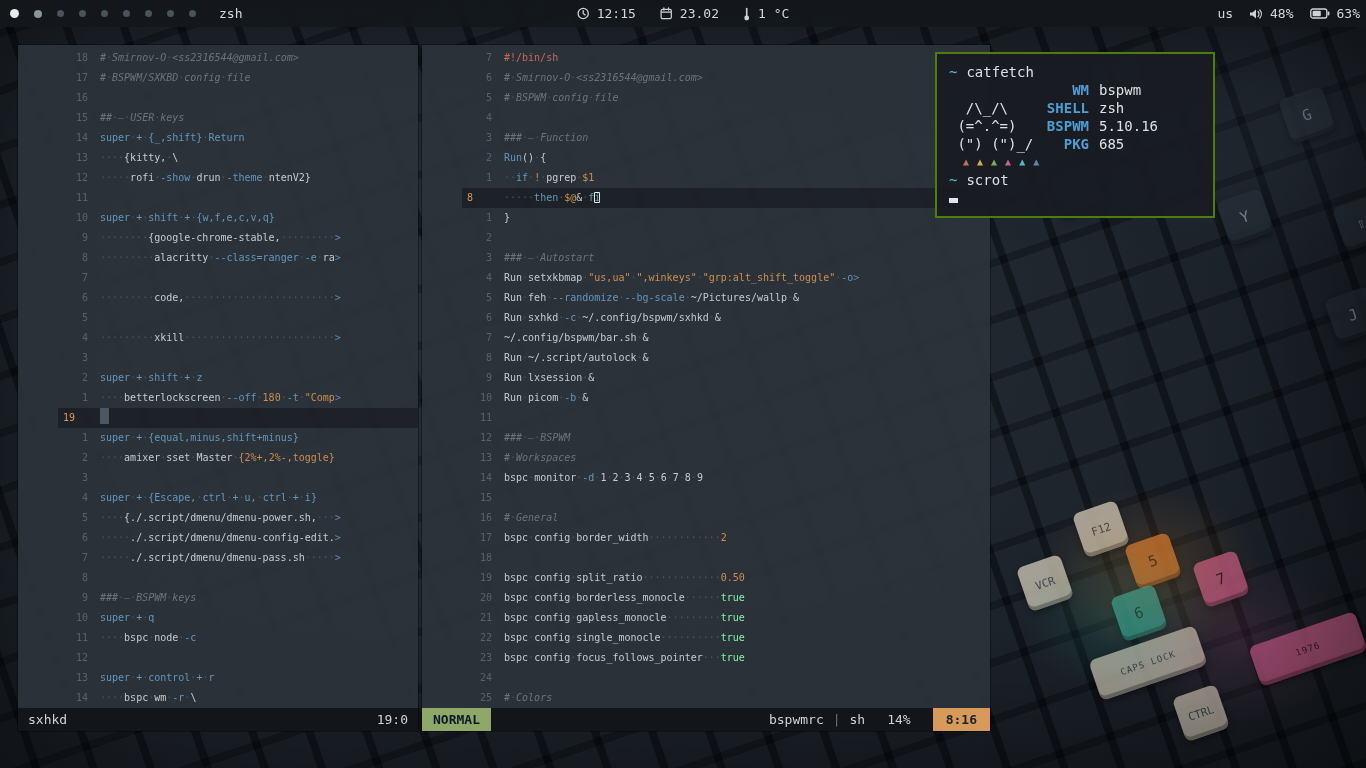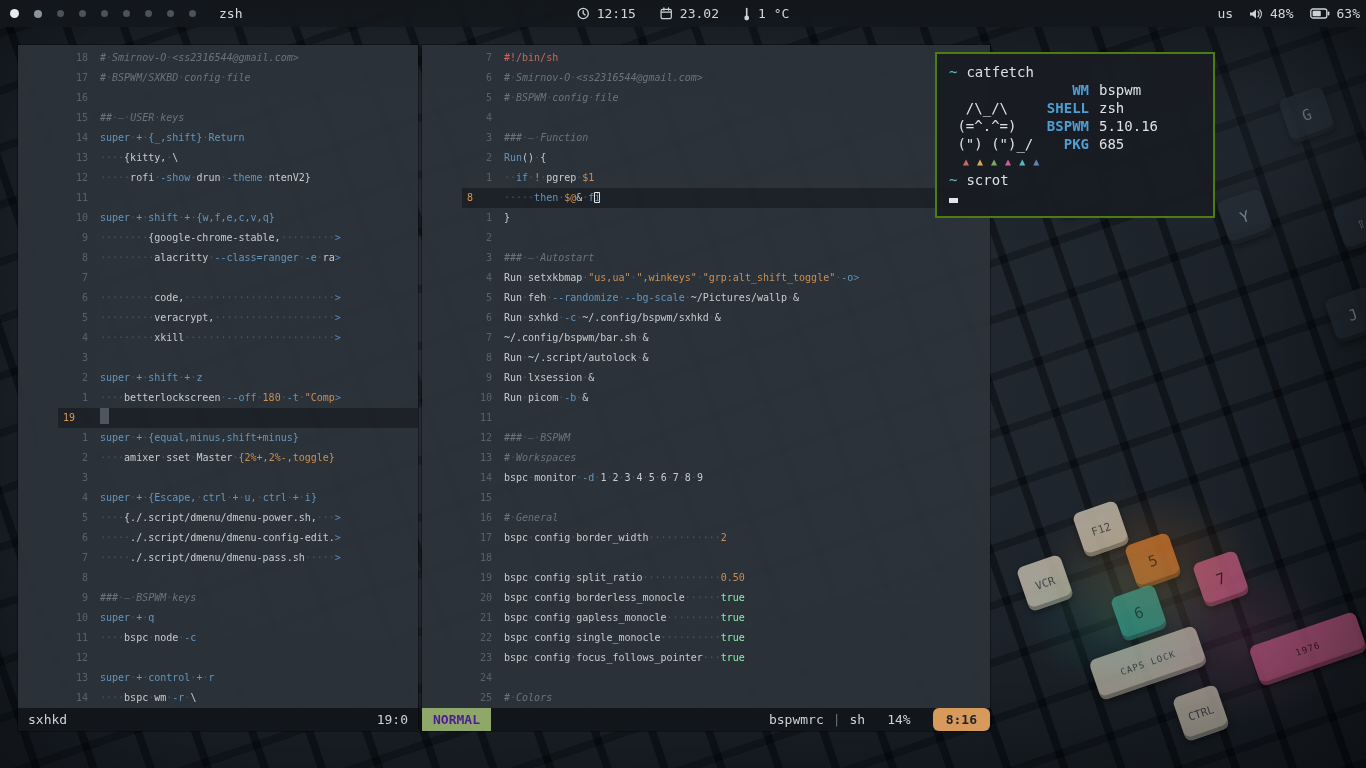--- a/index.html
+++ b/index.html
@@ -57,25 +57,25 @@
   .sg-o{color:#c98f52}
   .sg-r{color:#c5695c}
   .sg-b{color:#86efac;font-weight:normal}
   .sg-e{color:#5f87af}
   .dt{color:#4e565e;font-style:normal}
   .cur-dim{display:inline-block;width:9px;height:16px;margin-bottom:-3px;background:#4d565f;}
   .cur-hollow{box-shadow:inset 0 0 0 1px #e2e6e9;border-radius:1px;}
   .statusline{position:absolute;bottom:0;left:0;right:0;height:23px;background:rgba(18,22,26,.97);
     display:flex;align-items:center;font-size:13px;color:#ced2d6;}
   #term-left .statusline{justify-content:space-between;padding:0 10px;}
-  .mode-badge{background:#8fa869;color:#4c1d95;font-weight:bold;padding:0 11px;height:23px;display:flex;align-items:center;}
+  .mode-badge{background:#8fa869;color:#0f172a;font-weight:bold;padding:0 11px;height:23px;display:flex;align-items:center;}
   .sl-file{margin-left:auto;display:flex;gap:9px;}
   .sep{color:#6b7278;}
   .sl-pct{margin:0 22px;}
-  .pos-badge{background:#d79a5b;color:#1d2327;font-weight:bold;padding:0 13px;height:23px;display:flex;align-items:center;border-radius:6px;}
+  .pos-badge{background:#d79a5b;color:#1d2327;font-weight:bold;padding:0 13px;height:23px;display:flex;align-items:center;}
   
   .floatwin{position:absolute;left:935px;top:52px;width:280px;height:166px;z-index:5;box-sizing:border-box;
     border:2px solid #4d7c0f;background:rgba(24,29,35,.98);padding:9px 12px;font-size:14px;line-height:18px;color:#dde1e4;overflow:hidden;}
   .cf-line{height:18px;white-space:pre;}
   .cf-tilde{color:#56b6c2;}
   .cf-cmd{margin-left:9px;}
   .cf-row{display:flex;height:18px;}
   .cf-art{flex:none;width:88px;white-space:pre;color:#dde1e4;}
   .cf-label{flex:none;width:52px;text-align:right;color:#4f9fd4;font-weight:bold;}
   .cf-value{margin-left:10px;}
@@ -175,21 +175,21 @@
       <div class="eline"><span class="lnum">15</span><span class="ltext"><span class="sg-c">##<span class="dt">·</span>—<span class="dt">·</span>USER<span class="dt">·</span>keys</span></span></div>
       <div class="eline"><span class="lnum">14</span><span class="ltext"><span class="sg-k">super<span class="dt">·</span>+<span class="dt">·</span>{_,shift}<span class="dt">·</span>Return</span></span></div>
       <div class="eline"><span class="lnum">13</span><span class="ltext"><span class="sg-p"><span class="dt">····</span>{kitty,<span class="dt">·</span>\</span></span></div>
       <div class="eline"><span class="lnum">12</span><span class="ltext"><span class="sg-p"><span class="dt">·····</span>rofi<span class="dt">·</span></span><span class="sg-k">-show</span><span class="sg-p"><span class="dt">·</span>drun<span class="dt">·</span></span><span class="sg-k">-theme</span><span class="sg-p"><span class="dt">·</span>ntenV2}</span></span></div>
       <div class="eline"><span class="lnum">11</span><span class="ltext"></span></div>
       <div class="eline"><span class="lnum">10</span><span class="ltext"><span class="sg-k">super<span class="dt">·</span>+<span class="dt">·</span>shift<span class="dt">·</span>+<span class="dt">·</span>{w,f,e,c,v,q}</span></span></div>
       <div class="eline"><span class="lnum">9</span><span class="ltext"><span class="sg-p"><span class="dt">········</span>{google-chrome-stable,<span class="dt">·········</span></span><span class="sg-e">&gt;</span></span></div>
       <div class="eline"><span class="lnum">8</span><span class="ltext"><span class="sg-p"><span class="dt">·········</span>alacritty<span class="dt">·</span></span><span class="sg-k">--class=ranger</span><span class="sg-p"><span class="dt">·</span></span><span class="sg-k">-e</span><span class="sg-p"><span class="dt">·</span>ra</span><span class="sg-e">&gt;</span></span></div>
       <div class="eline"><span class="lnum">7</span></div>
       <div class="eline"><span class="lnum">6</span><span class="ltext"><span class="sg-p"><span class="dt">·········</span>code,<span class="dt">·························</span></span><span class="sg-e">&gt;</span></span></div>
-      <div class="eline"><span class="lnum">5</span><span class="ltext"><span class="sg-p"><span class="dt">·········</span>veracrypt,<span class="dt">····················</span></span><span class="sg-e">&gt;</span></span></div>
+      <div class="eline"><span class="lnum">5</span></div>
       <div class="eline"><span class="lnum">4</span><span class="ltext"><span class="sg-p"><span class="dt">·········</span>xkill<span class="dt">·························</span></span><span class="sg-e">&gt;</span></span></div>
       <div class="eline"><span class="lnum">3</span><span class="ltext"></span></div>
       <div class="eline"><span class="lnum">2</span><span class="ltext"><span class="sg-k">super<span class="dt">·</span>+<span class="dt">·</span>shift<span class="dt">·</span>+<span class="dt">·</span>z</span></span></div>
       <div class="eline"><span class="lnum">1</span><span class="ltext"><span class="sg-p"><span class="dt">····</span>betterlockscreen<span class="dt">·</span></span><span class="sg-k">--off</span><span class="sg-p"><span class="dt">·</span></span><span class="sg-o">180</span><span class="sg-p"><span class="dt">·</span></span><span class="sg-k">-t</span><span class="sg-p"><span class="dt">·</span></span><span class="sg-o">"Comp</span><span class="sg-e">&gt;</span></span></div>
       <div class="eline cur"><span class="lnum lnum-cur">19</span><span class="ltext"><span class="cur-dim"></span></span></div>
       <div class="eline"><span class="lnum">1</span><span class="ltext"><span class="sg-k">super<span class="dt">·</span>+<span class="dt">·</span>{equal,minus,shift+minus}</span></span></div>
       <div class="eline"><span class="lnum">2</span><span class="ltext"><span class="sg-p"><span class="dt">····</span>amixer<span class="dt">·</span>sset<span class="dt">·</span>Master<span class="dt">·</span></span><span class="sg-o">{2%+,2%-,toggle}</span></span></div>
       <div class="eline"><span class="lnum">3</span><span class="ltext"></span></div>
       <div class="eline"><span class="lnum">4</span><span class="ltext"><span class="sg-k">super<span class="dt">·</span>+<span class="dt">·</span>{Escape,<span class="dt">·</span>ctrl<span class="dt">·</span>+<span class="dt">·</span>u,<span class="dt">·</span>ctrl<span class="dt">·</span>+<span class="dt">·</span>i}</span></span></div>
       <div class="eline"><span class="lnum">5</span><span class="ltext"><span class="sg-p"><span class="dt">····</span>{./.script/dmenu/dmenu-power.sh,<span class="dt">···</span></span><span class="sg-e">&gt;</span></span></div>

